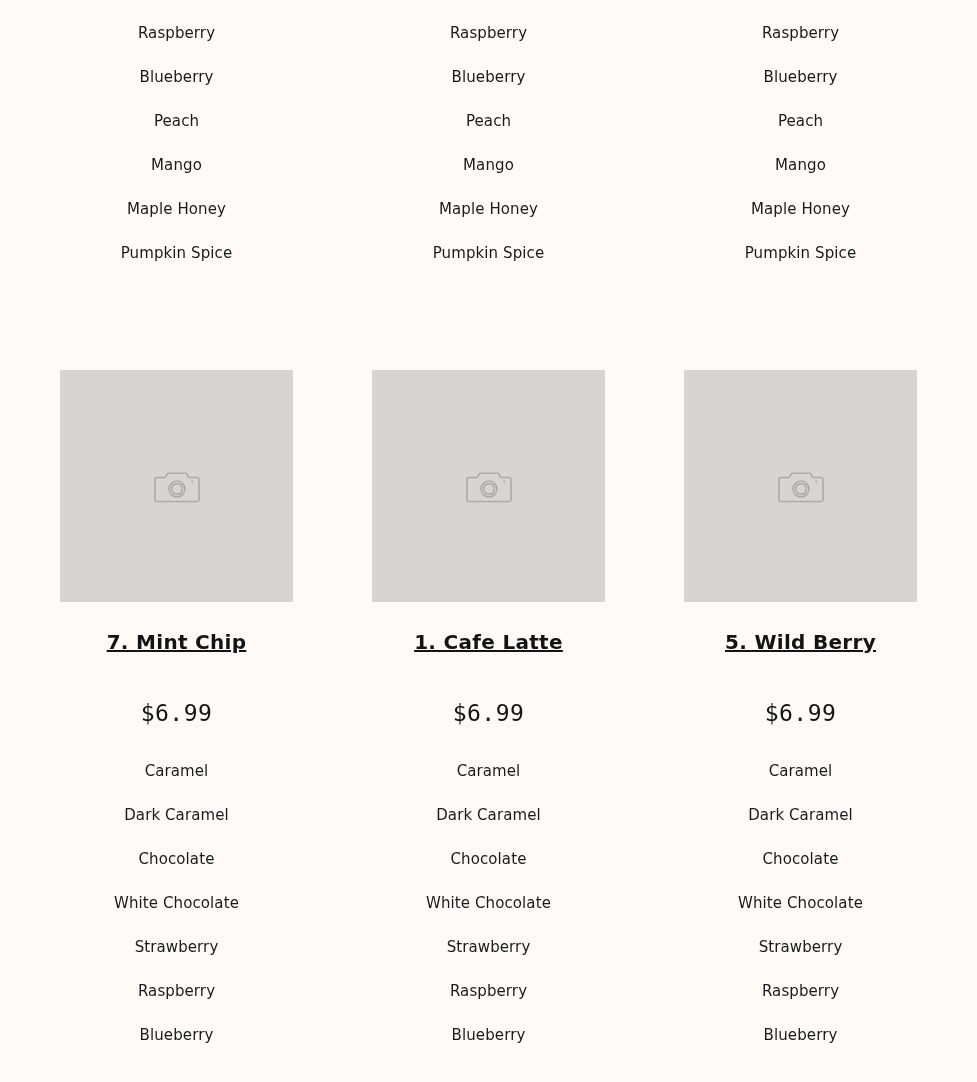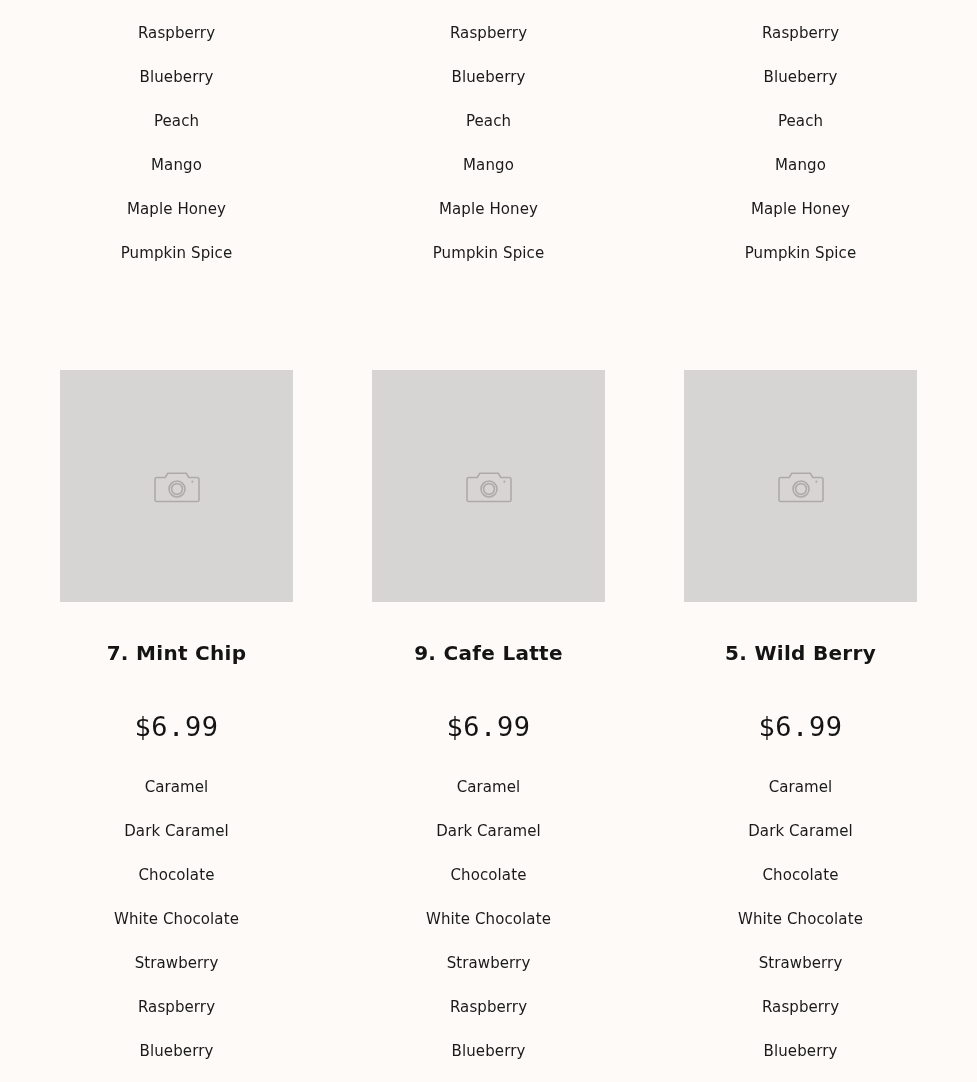--- a/index.html
+++ b/index.html
@@ -67,34 +67,35 @@
     background: #d7d5d4;
     display: flex;
     align-items: center;
     justify-content: center;
   }
 
   .camera-icon svg { display: block; }
 
   
   .product-title {
-    margin-top: 39px;
+    margin-top: 28px;
     font-size: 20px;
     font-weight: 700;
     letter-spacing: .3px;
     text-align: center;
     color: #141414;
     white-space: nowrap;
+    text-decoration: underline;
   }
 
   .product-price {
     margin-top: 46px;
     margin-bottom: 23px;
     font-family: "DejaVu Sans Mono", monospace;
-    font-size: 27px;
+    font-size: 23px;
     letter-spacing: .5px;
     color: #141414;
   }
 </style>
 </head>
 <body>
 
 <div id="viewport">
 
   <section class="product-grid">
@@ -169,21 +170,21 @@
       <div class="product-image">
         <span class="camera-icon">
           <svg width="46" height="35" viewBox="0 0 46 35" fill="none" stroke="#adaaa8" stroke-width="1.6">
             <path d="M2.8 8.5h8.4l2.6-4.2h18.4l2.6 4.2h8.4a1.8 1.8 0 0 1 1.8 1.8v20.4a1.8 1.8 0 0 1-1.8 1.8H2.8A1.8 1.8 0 0 1 1 30.7V10.3a1.8 1.8 0 0 1 1.8-1.8z"></path>
             <circle cx="23" cy="20" r="8"></circle>
             <circle cx="23" cy="20" r="5.4"></circle>
             <circle cx="38.4" cy="12.6" r="1.1" fill="#adaaa8" stroke="none"></circle>
           </svg>
         </span>
       </div>
-      <div class="product-title">9. Cafe Latte</div>
+      <div class="product-title">1. Cafe Latte</div>
       <div class="product-price">$6.99</div>
       <div class="flavor-list">
         <div class="flavor-item">Caramel</div>
         <div class="flavor-item">Dark Caramel</div>
         <div class="flavor-item">Chocolate</div>
         <div class="flavor-item">White Chocolate</div>
         <div class="flavor-item">Strawberry</div>
         <div class="flavor-item">Raspberry</div>
         <div class="flavor-item">Blueberry</div>
       </div>

